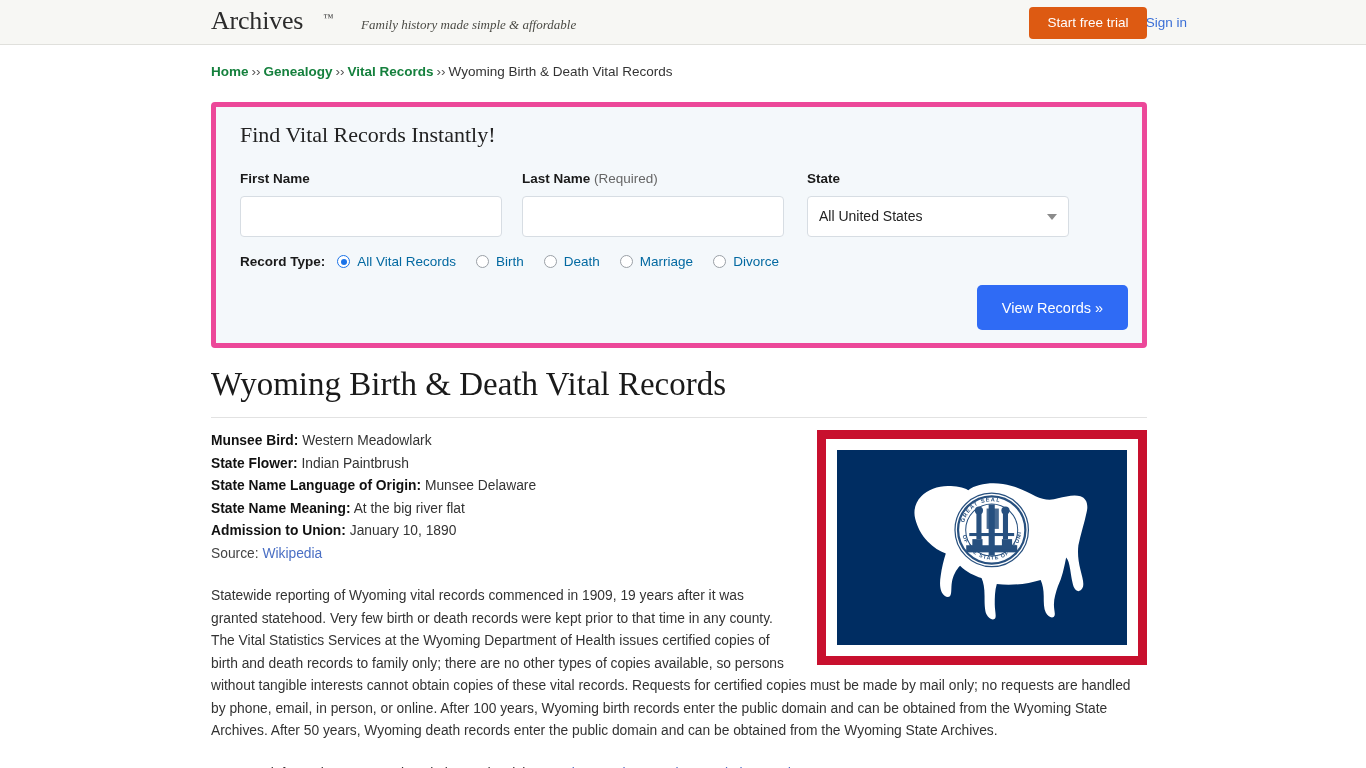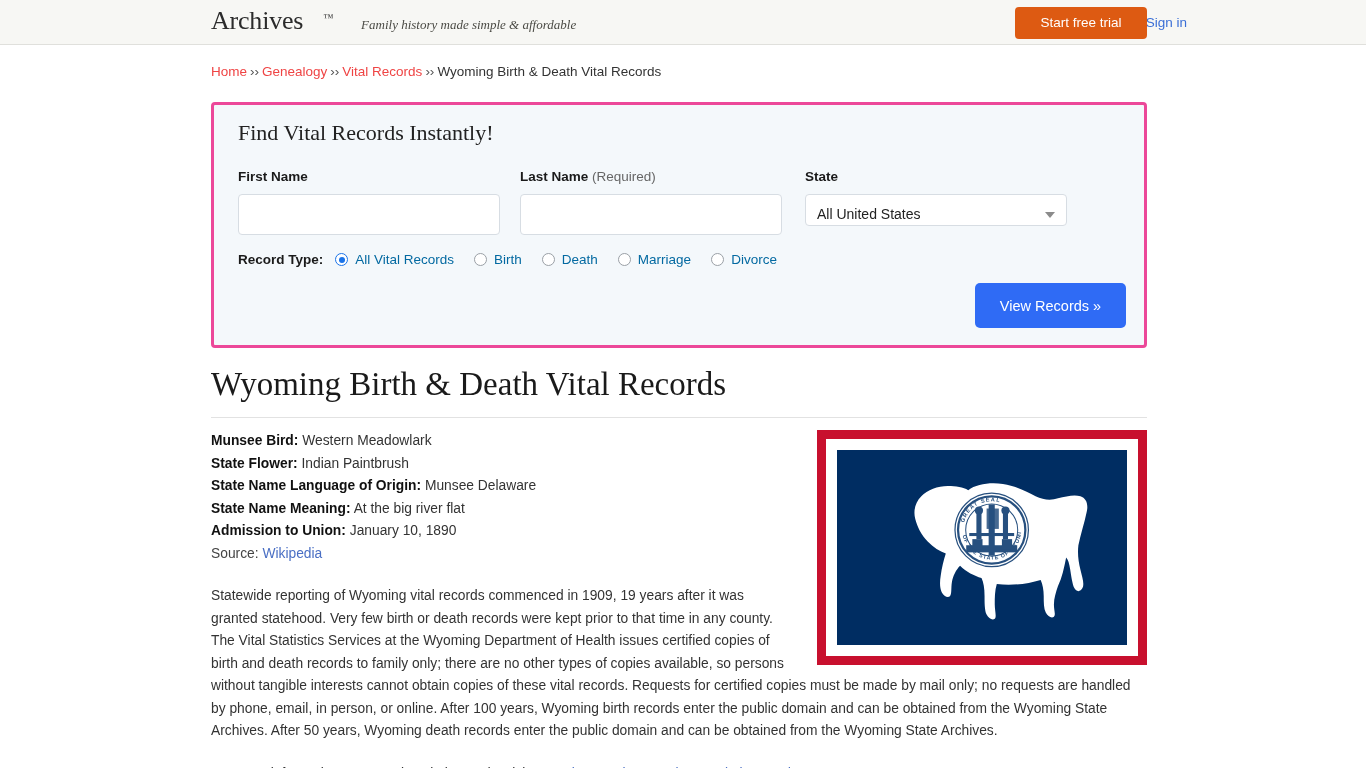--- a/index.html
+++ b/index.html
@@ -51,48 +51,48 @@
     position: absolute;
     right: 179px; top: 15px;
     font-size: 13.5px;
     color: #3b6fd6;
     text-decoration: none;
     cursor: pointer;
   }
   .trial-btn {
     position: absolute;
     right: 219px; top: 7px;
-    width: 132px; height: 32px;
+    width: 118px; height: 32px;
     background: #dd5a12;
     border: none; border-radius: 4px;
     color: #ffffff;
     font-family: "Liberation Sans", sans-serif;
     font-size: 13.5px;
     cursor: pointer;
     line-height: 32px;
     text-align: center;
     padding: 0;
   }
 
   
   .breadcrumb {
     position: absolute; left: 211px; top: 64px;
     font-size: 13.5px; color: #333;
     white-space: nowrap;
   }
-  .breadcrumb a { color: #ef4444; text-decoration: none; cursor: pointer; }
+  .breadcrumb a { color: #15803d; text-decoration: none; cursor: pointer; font-weight: bold; }
   .breadcrumb .sep { color: #555; margin: 0 3px; }
   .breadcrumb .current { color: #333; }
 
   
   .search-panel {
     position: absolute; left: 211px; top: 102px;
     width: 936px; height: 246px;
     background: #f4f8fb;
-    border: 3px solid #ec4899;
+    border: 5px solid #ec4899;
     border-radius: 4px;
   }
   .panel-title {
     position: absolute; left: 24px; top: 15px;
     font-family: "Liberation Serif", serif;
     font-size: 22px;
     color: #222;
   }
   .field-label {
     position: absolute;
@@ -113,21 +113,21 @@
     border-radius: 4px;
     font-family: "Liberation Sans", sans-serif;
     font-size: 14px;
     color: #222;
     padding: 0 10px;
     outline: none;
   }
   .select-wrap {
     position: absolute;
     left: 591px; top: 89px;
-    width: 262px; height: 32px;
+    width: 262px; height: 41px;
     background: #ffffff;
     border: 1px solid #d7dde3;
     border-radius: 4px;
   }
   .select-value {
     position: absolute; left: 11px; top: 11px;
     font-size: 14px; color: #222;
   }
   .select-arrow {
     position: absolute; right: 11px; top: 17px;

